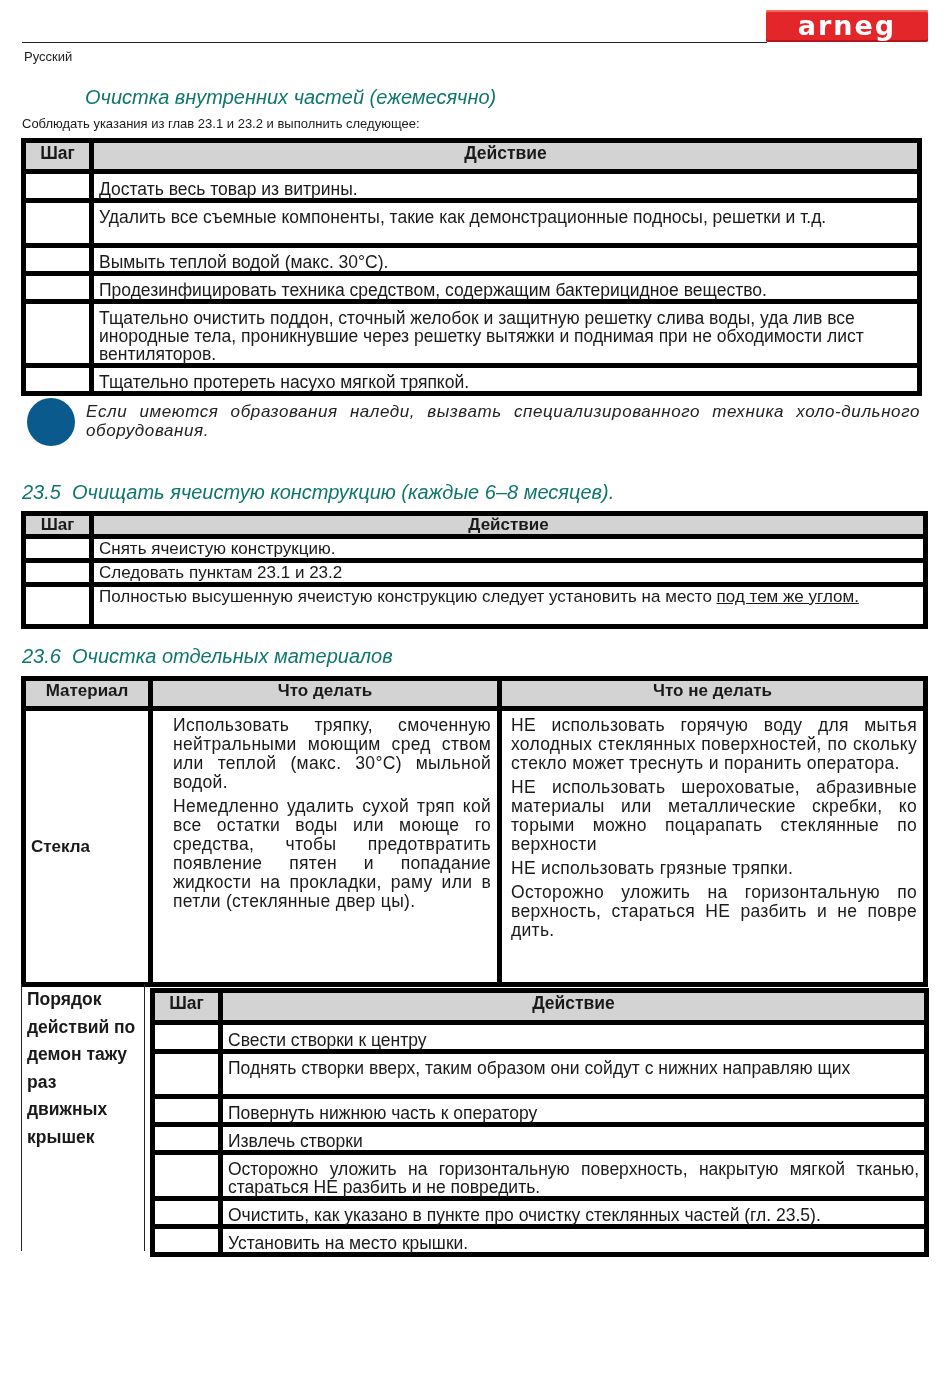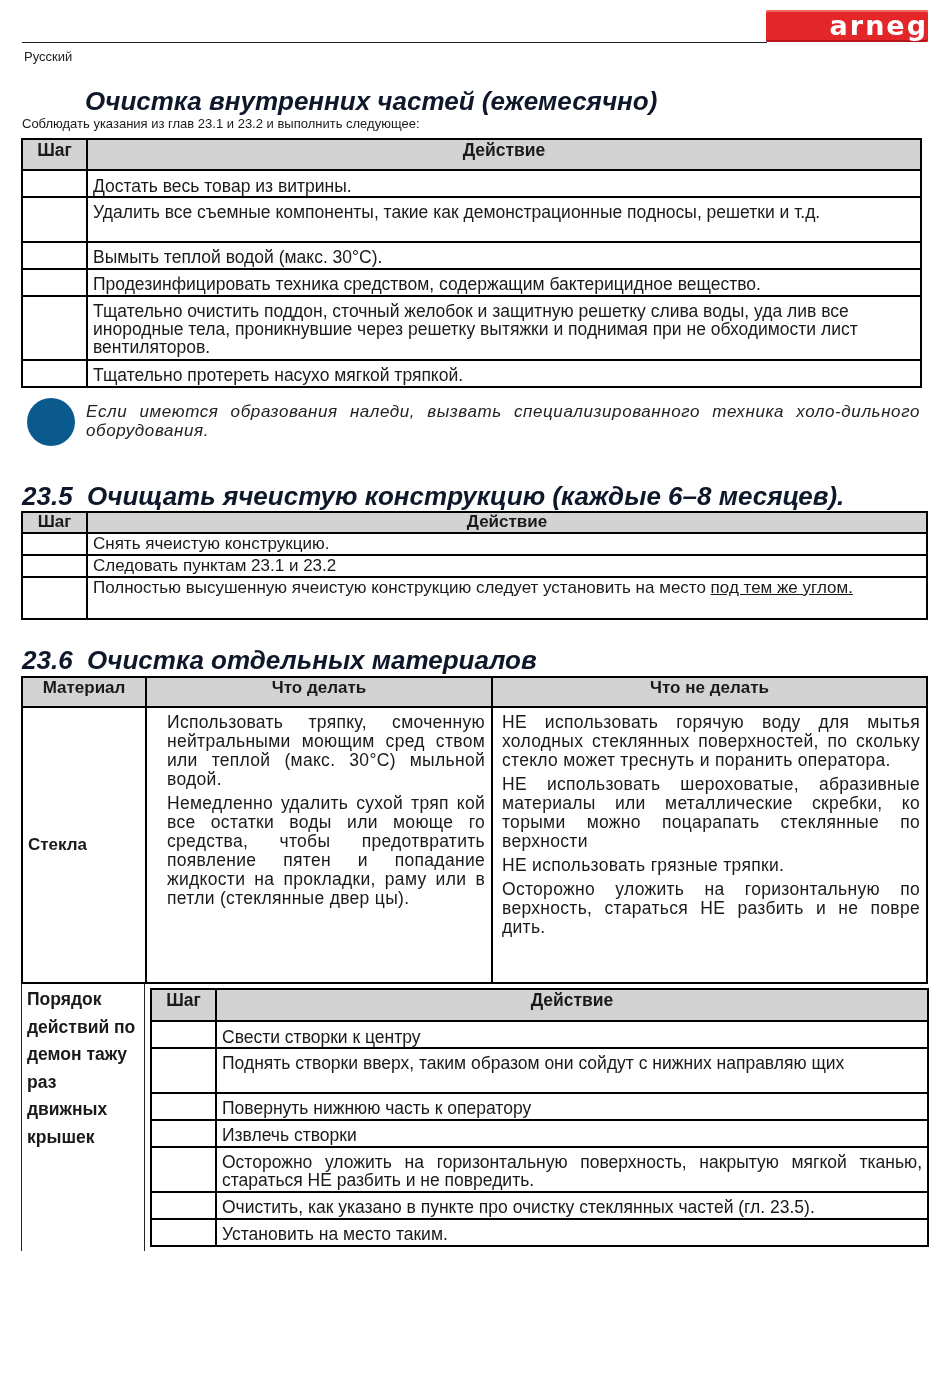--- a/index.html
+++ b/index.html
@@ -1,28 +1,28 @@
 <!DOCTYPE html>
 <html><head>
 <meta charset="utf-8">
 <style>
   html, body { margin:0; padding:0; background:#ffffff; }
   body { width:950px; height:1379px; position:relative; overflow:hidden;
          font-family:"Liberation Sans", "DejaVu Sans", sans-serif; color:#1a1a1a; }
   .abs { position:absolute; }
   .logo { left:766px; top:10px; width:162px; height:32px; background:#e3262a;
           border-radius:2px; color:#fff; font-family:"DejaVu Sans", sans-serif; font-weight:bold;
-          font-size:27px; letter-spacing:2px; text-align:right; line-height:32px;
+          font-size:27px; letter-spacing:2px; text-align:center; line-height:32px;
           box-shadow: inset 0 2px 0 #f06a60, inset 0 -2px 0 #b5151a; }
   .header-line { left:22px; top:42px; width:745px; height:1px; background:#222; }
   .lang { left:24px; top:49px; font-size:13px; color:#222; }
-  .h-italic { font-style:italic; font-weight:bold; font-size:26px; color:#0f172a; }
+  .h-italic { font-style:italic; font-weight:normal; font-size:20px; color:#0f766e; }
   .intro { left:22px; top:116px; font-size:13px; }
   table { border-collapse:collapse; position:absolute; }
-  td, th { border:2px solid #000000; padding:0 5px; vertical-align:top; }
+  td, th { border:5px solid #000000; padding:0 5px; vertical-align:top; }
   th { background:#d3d3d3; font-weight:bold; font-size:17px; text-align:center; }
   .t1 td { font-size:17.5px; line-height:18px; }
   .t1 td.step { width:53px; }
   .t2 td, .t2 th { font-size:17px; line-height:19px; }
   .note-circle { left:27px; top:398px; width:48px; height:48px; border-radius:50%; background:#0a5a8e; }
   .note-text { left:86px; top:402px; width:834px; font-style:italic; font-size:17px; line-height:19px;
                text-align:justify; letter-spacing:0.6px; color:#222; }
   .t3 td, .t3 th { font-size:17px;margin-top:23px; }
   .t3 td.cell { font-size:17.5px; line-height:19px; text-align:justify; letter-spacing:0.3px; }
   .t3 p { margin:0 0 5px 0; }
@@ -157,16 +157,16 @@
   <tr style="height:45px;">
     <td></td>
     <td style="padding-top:5px; text-align:justify;">Осторожно уложить на горизонтальную поверхность, накрытую мягкой тканью, стараться НЕ разбить и не повредить.</td>
   </tr>
   <tr style="height:27px;">
     <td></td>
     <td style="padding-top:5px;">Очистить, как указано в пункте про очистку стеклянных частей (гл. 23.5).</td>
   </tr>
   <tr style="height:27px;">
     <td></td>
-    <td style="padding-top:5px;">Установить на место таким.</td>
+    <td style="padding-top:5px;">Установить на место крышки.</td>
   </tr>
 </tbody>
   </table>
 
 </body></html>

